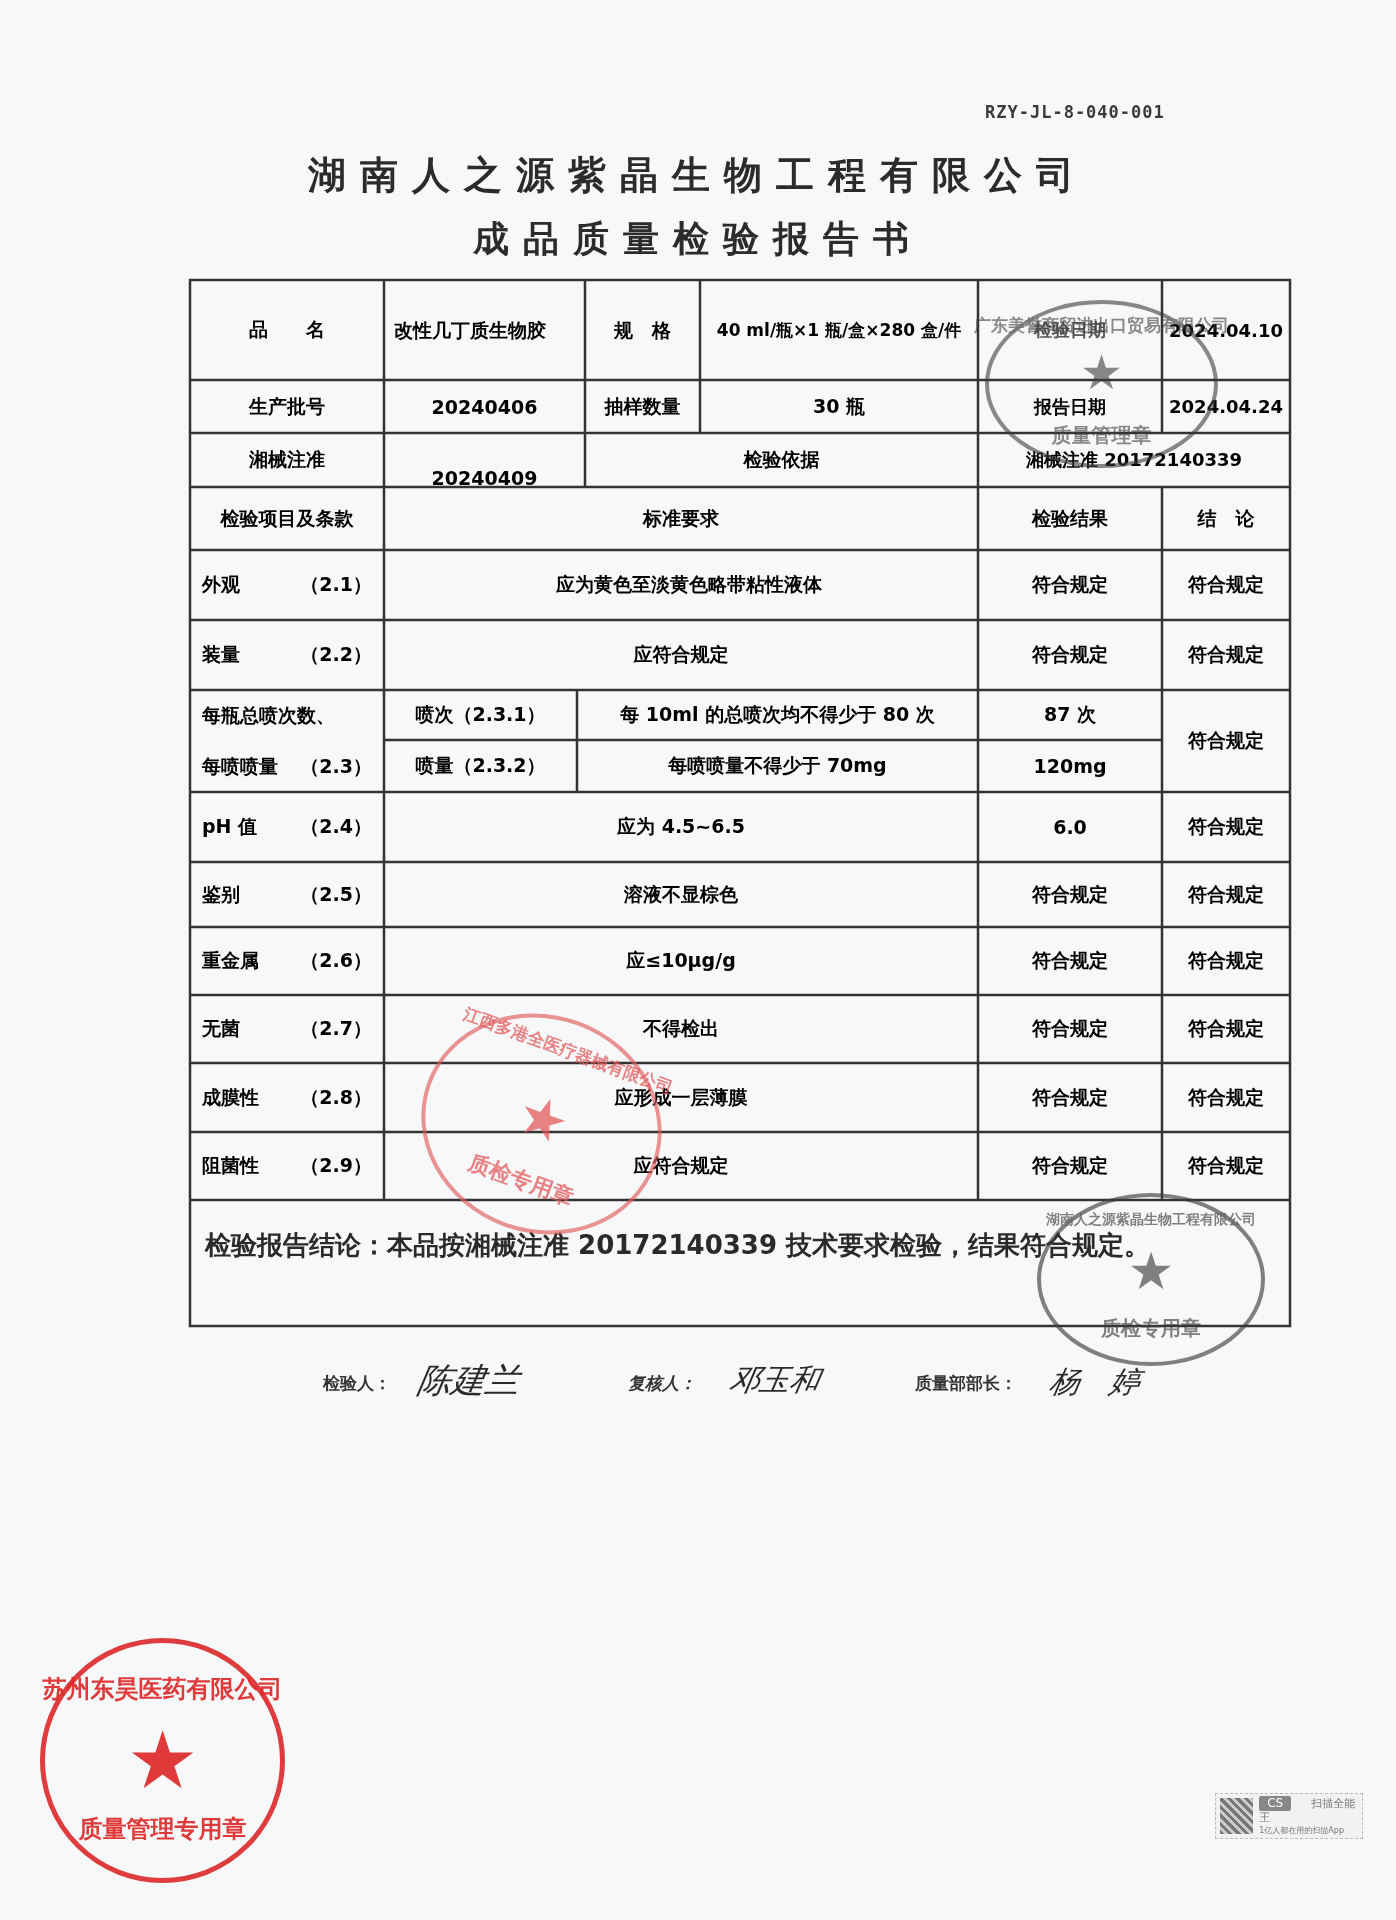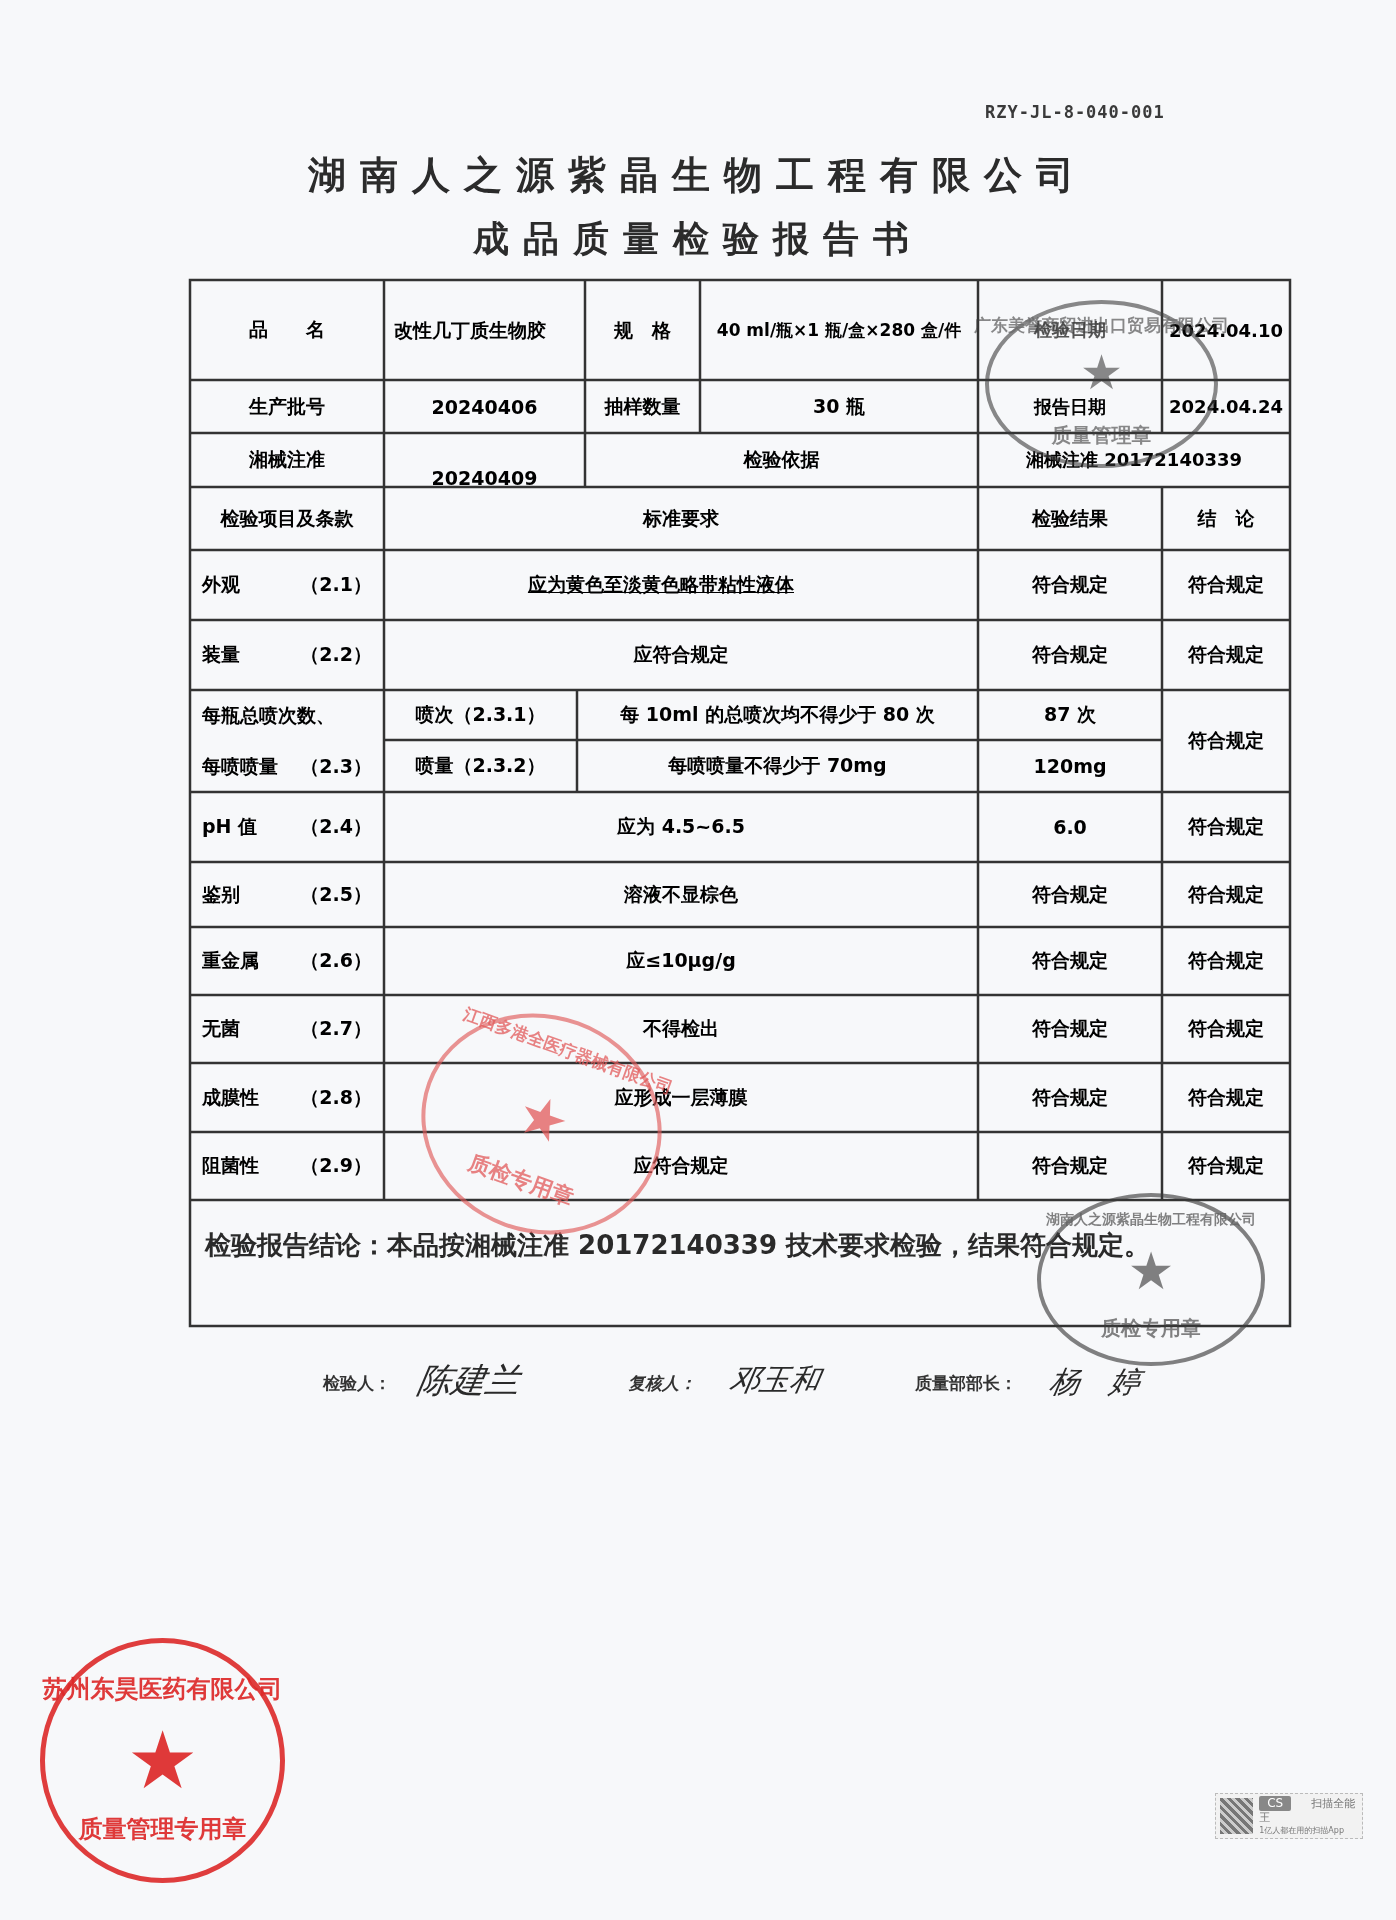--- a/index.html
+++ b/index.html
@@ -93,21 +93,21 @@
 
 <div class="cell" style="left:190px;top:487px;width:194px;height:63px;text-align:right;">检验项目及条款</div>
 <div class="cell" style="left:384px;top:487px;width:594px;height:63px;">标准要求</div>
 <div class="cell" style="left:978px;top:487px;width:184px;height:63px;">检验结果</div>
 <div class="cell" style="left:1162px;top:487px;width:128px;height:63px;">结　论</div>
 
 <div class="cell left" style="left:190px;top:550px;width:194px;height:70px;">
     <span>外观</span>
     <span>（2.1）</span>
   </div>
-<div class="cell" style="left:364px;top:550px;width:594px;height:70px;text-decoration:underline;">应为黄色至淡黄色略带粘性液体</div>
+<div class="cell" style="left:392px;top:550px;width:594px;height:70px;">应为黄色至淡黄色略带粘性液体</div>
 <div class="cell" style="left:978px;top:550px;width:184px;height:70px;">符合规定</div>
 <div class="cell" style="left:1162px;top:550px;width:128px;height:70px;">符合规定</div>
 
 <div class="cell left" style="left:190px;top:620px;width:194px;height:70px;">
     <span>装量</span>
     <span>（2.2）</span>
   </div>
 <div class="cell" style="left:384px;top:620px;width:594px;height:70px;">应符合规定</div>
 <div class="cell" style="left:978px;top:620px;width:184px;height:70px;">符合规定</div>
 <div class="cell" style="left:1162px;top:620px;width:128px;height:70px;">符合规定</div>

